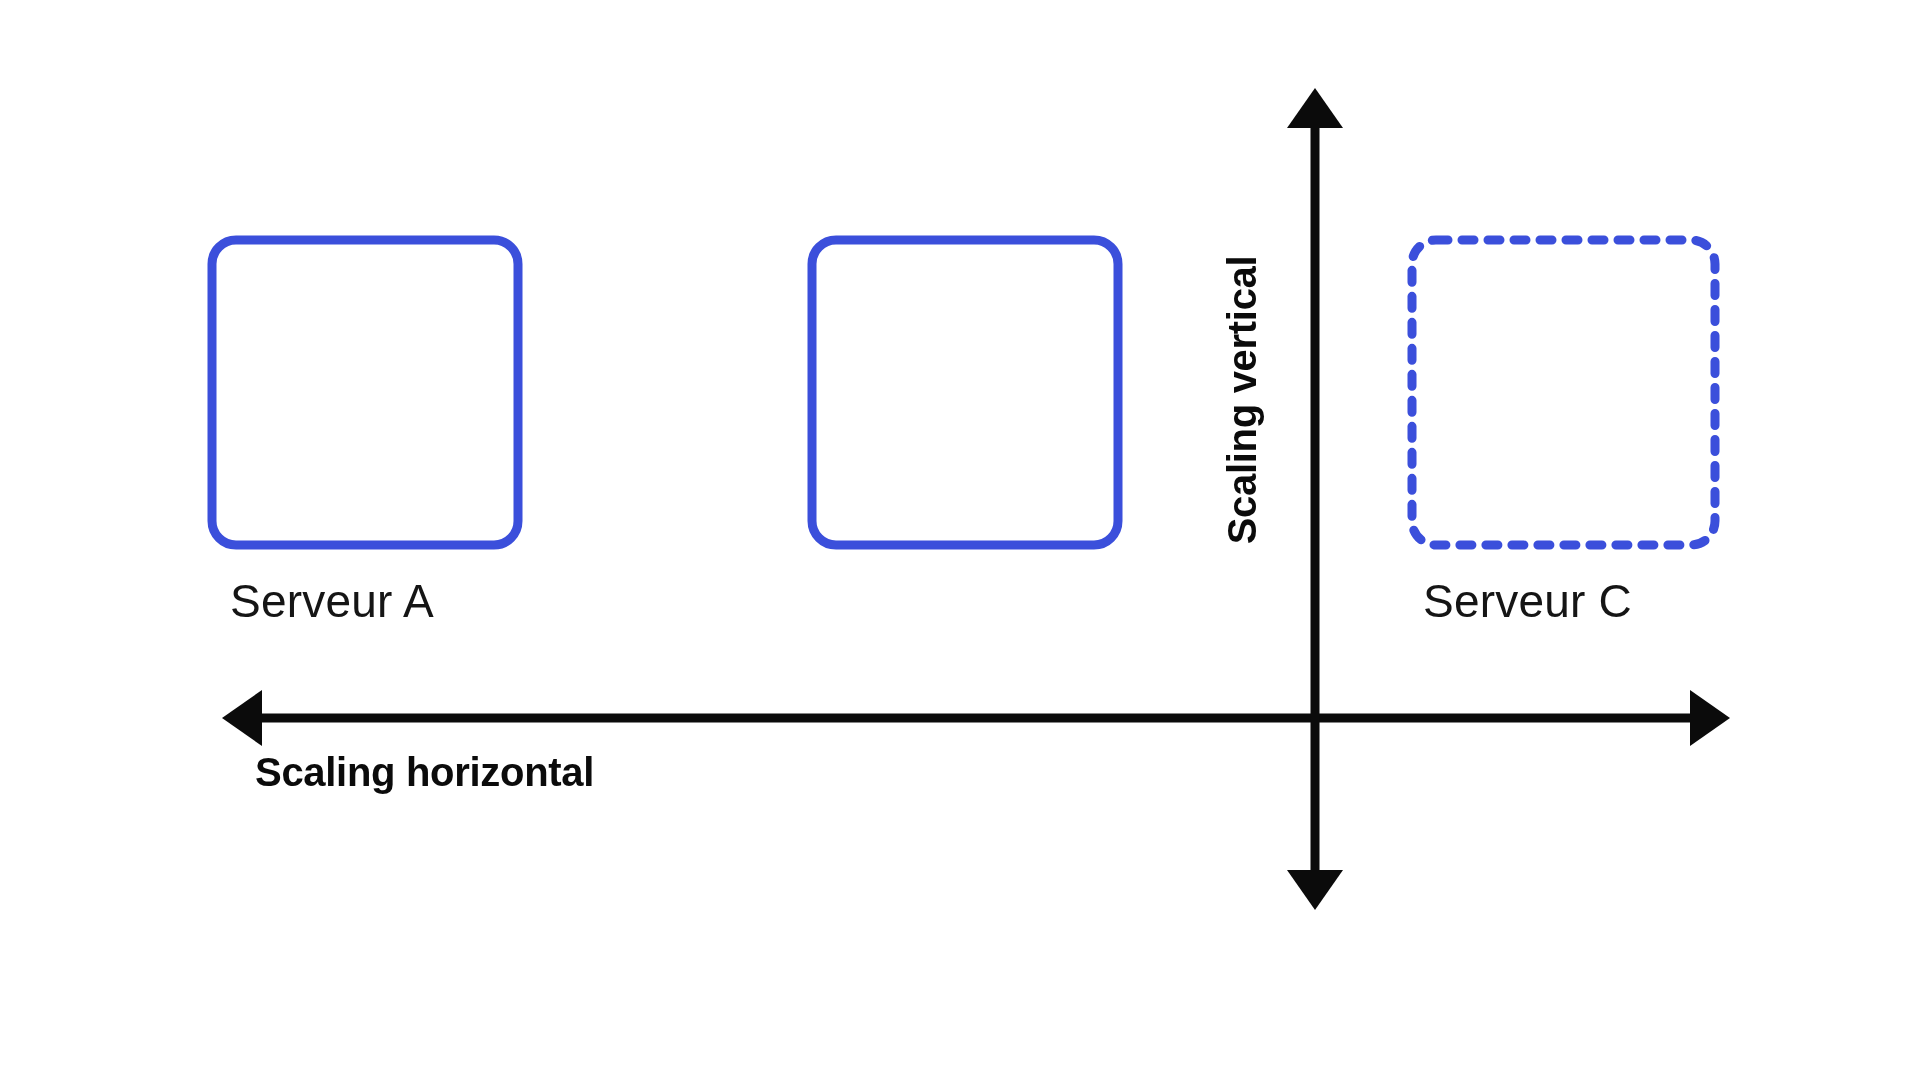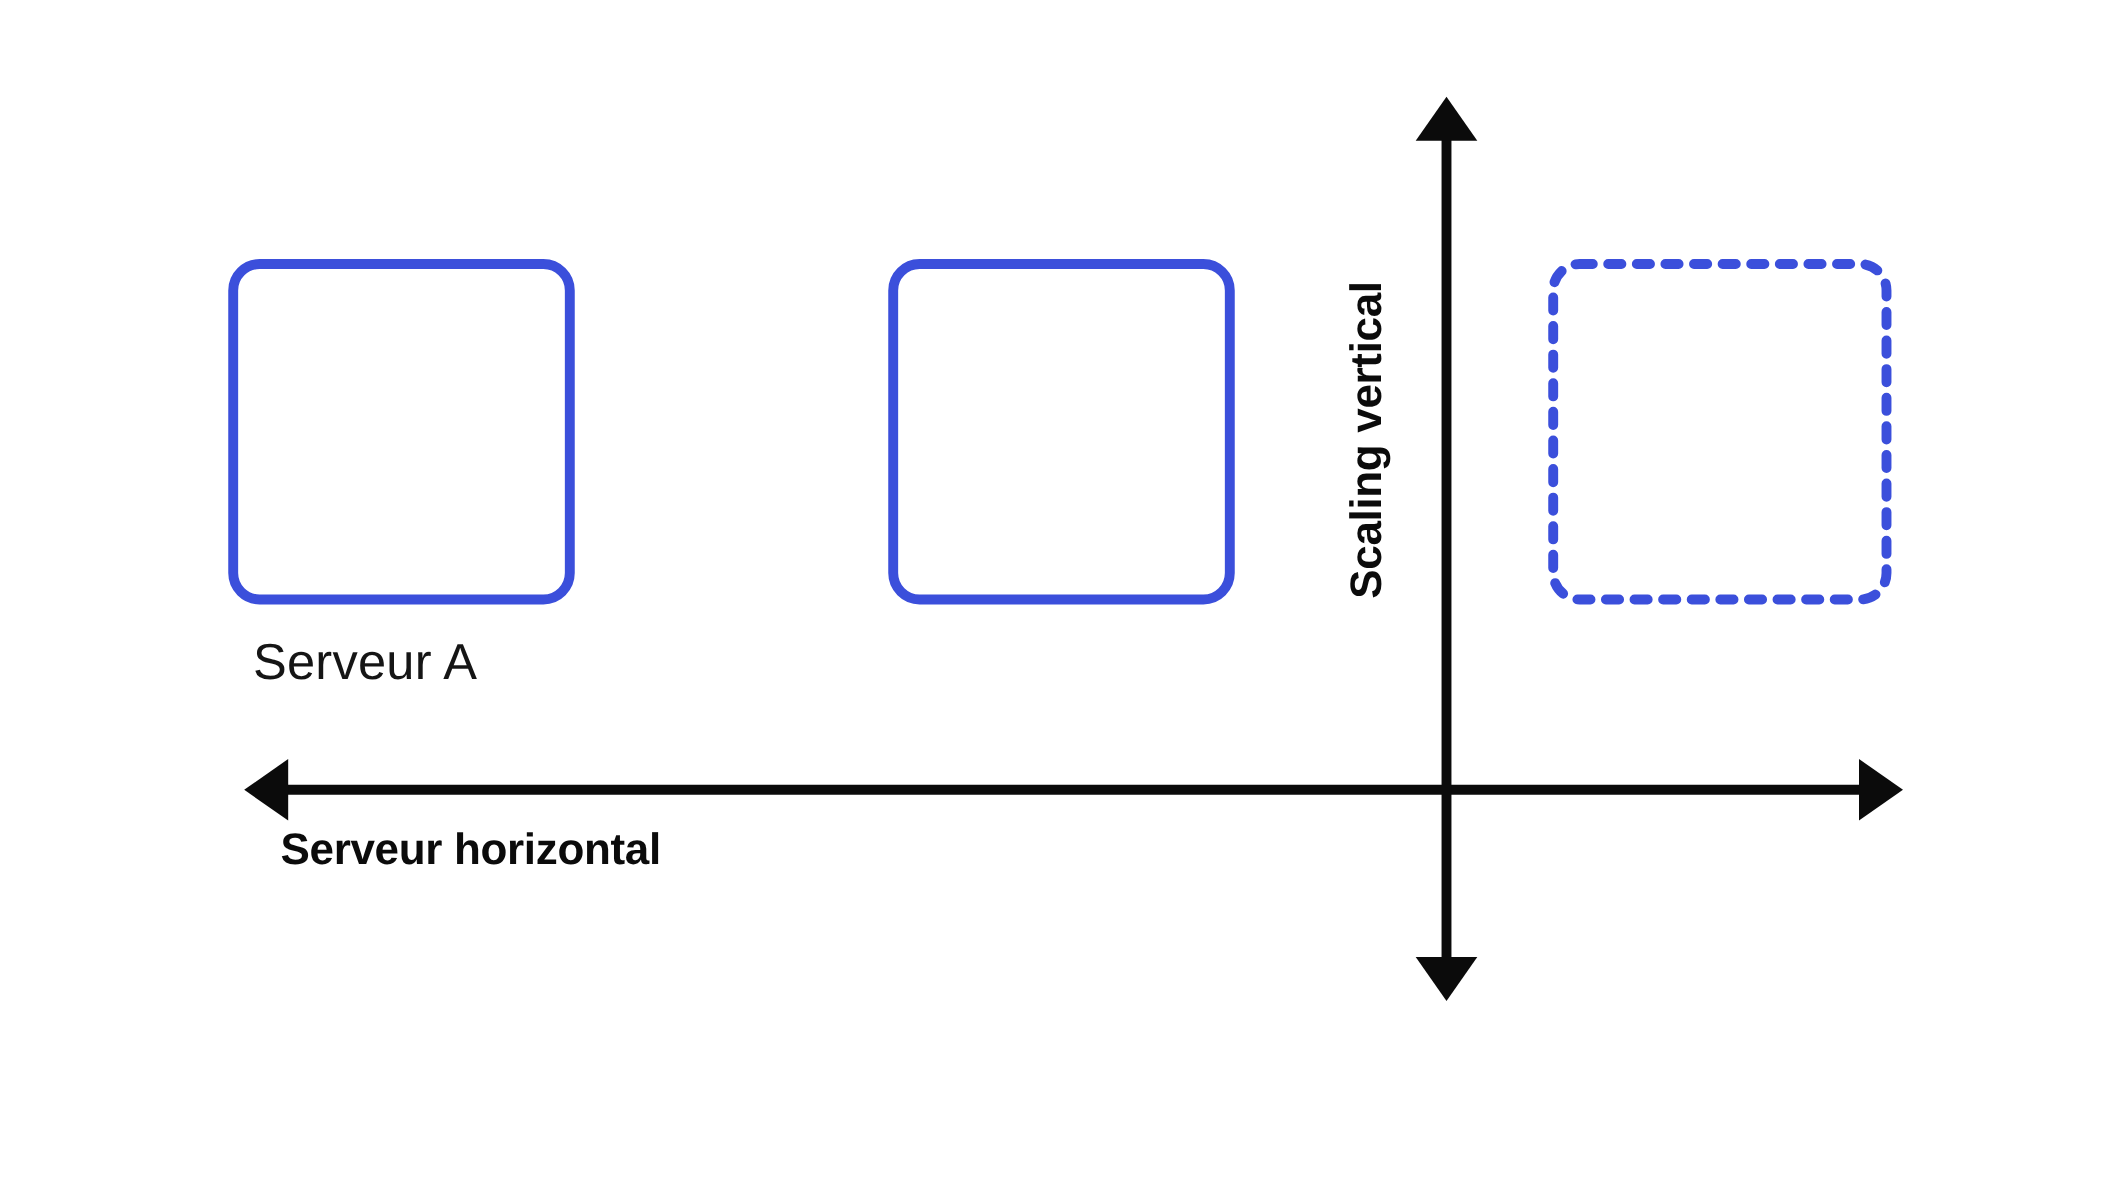--- a/index.html
+++ b/index.html
@@ -87,18 +87,19 @@
 
       <rect x="812" y="240" width="306" height="305" rx="24" ry="24" fill="none" stroke="#3B4FDB" stroke-width="9"></rect>
 
       <rect x="1412" y="240" width="303" height="305" rx="24" ry="24" fill="none" stroke="#3B4FDB" stroke-width="9" stroke-dasharray="12 14" stroke-linecap="round"></rect>
     </g>
   </svg>
 
   <div class="server-label" id="server-label-a">Serveur A</div>
 
 
+  <div class="server-label" id="server-label-c">Serveur C</div>
 
-  <div class="axis-label" id="axis-label-horizontal">Serveur horizontal</div>
+  <div class="axis-label" id="axis-label-horizontal">Scaling horizontal</div>
 
   <div class="axis-label" id="axis-label-vertical">Scaling vertical</div>
 
 </div>
 
 </body></html>

